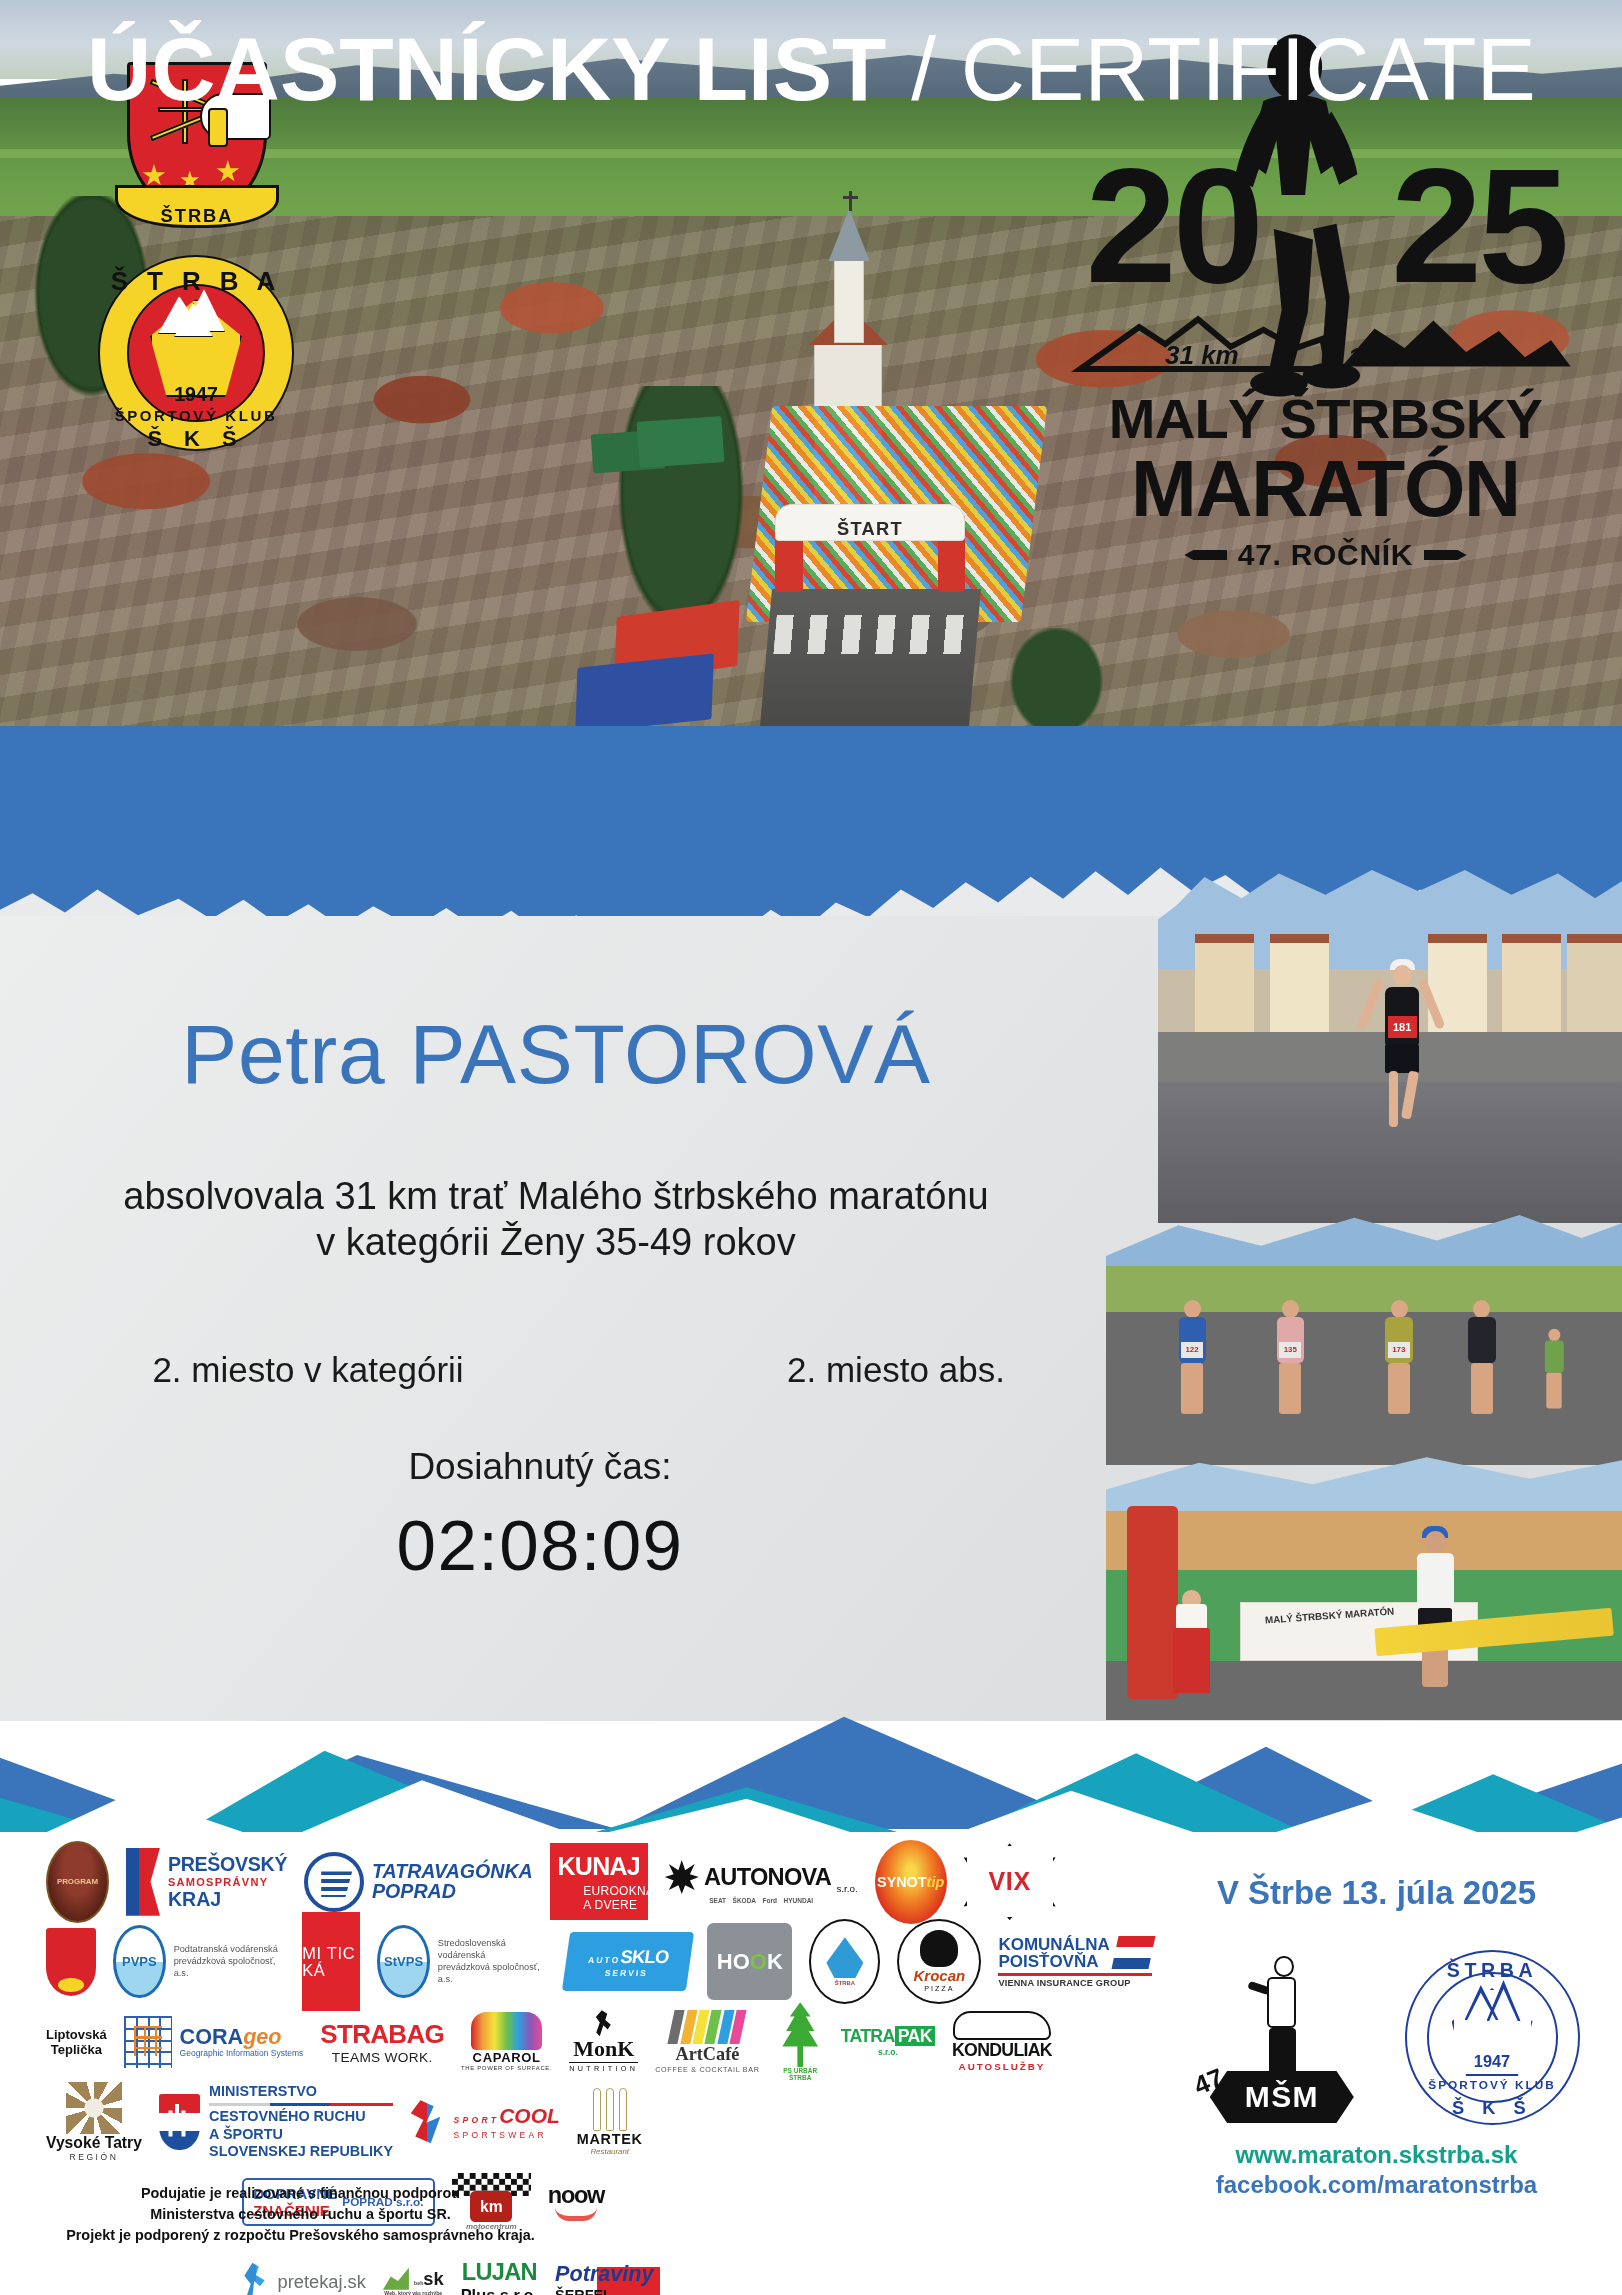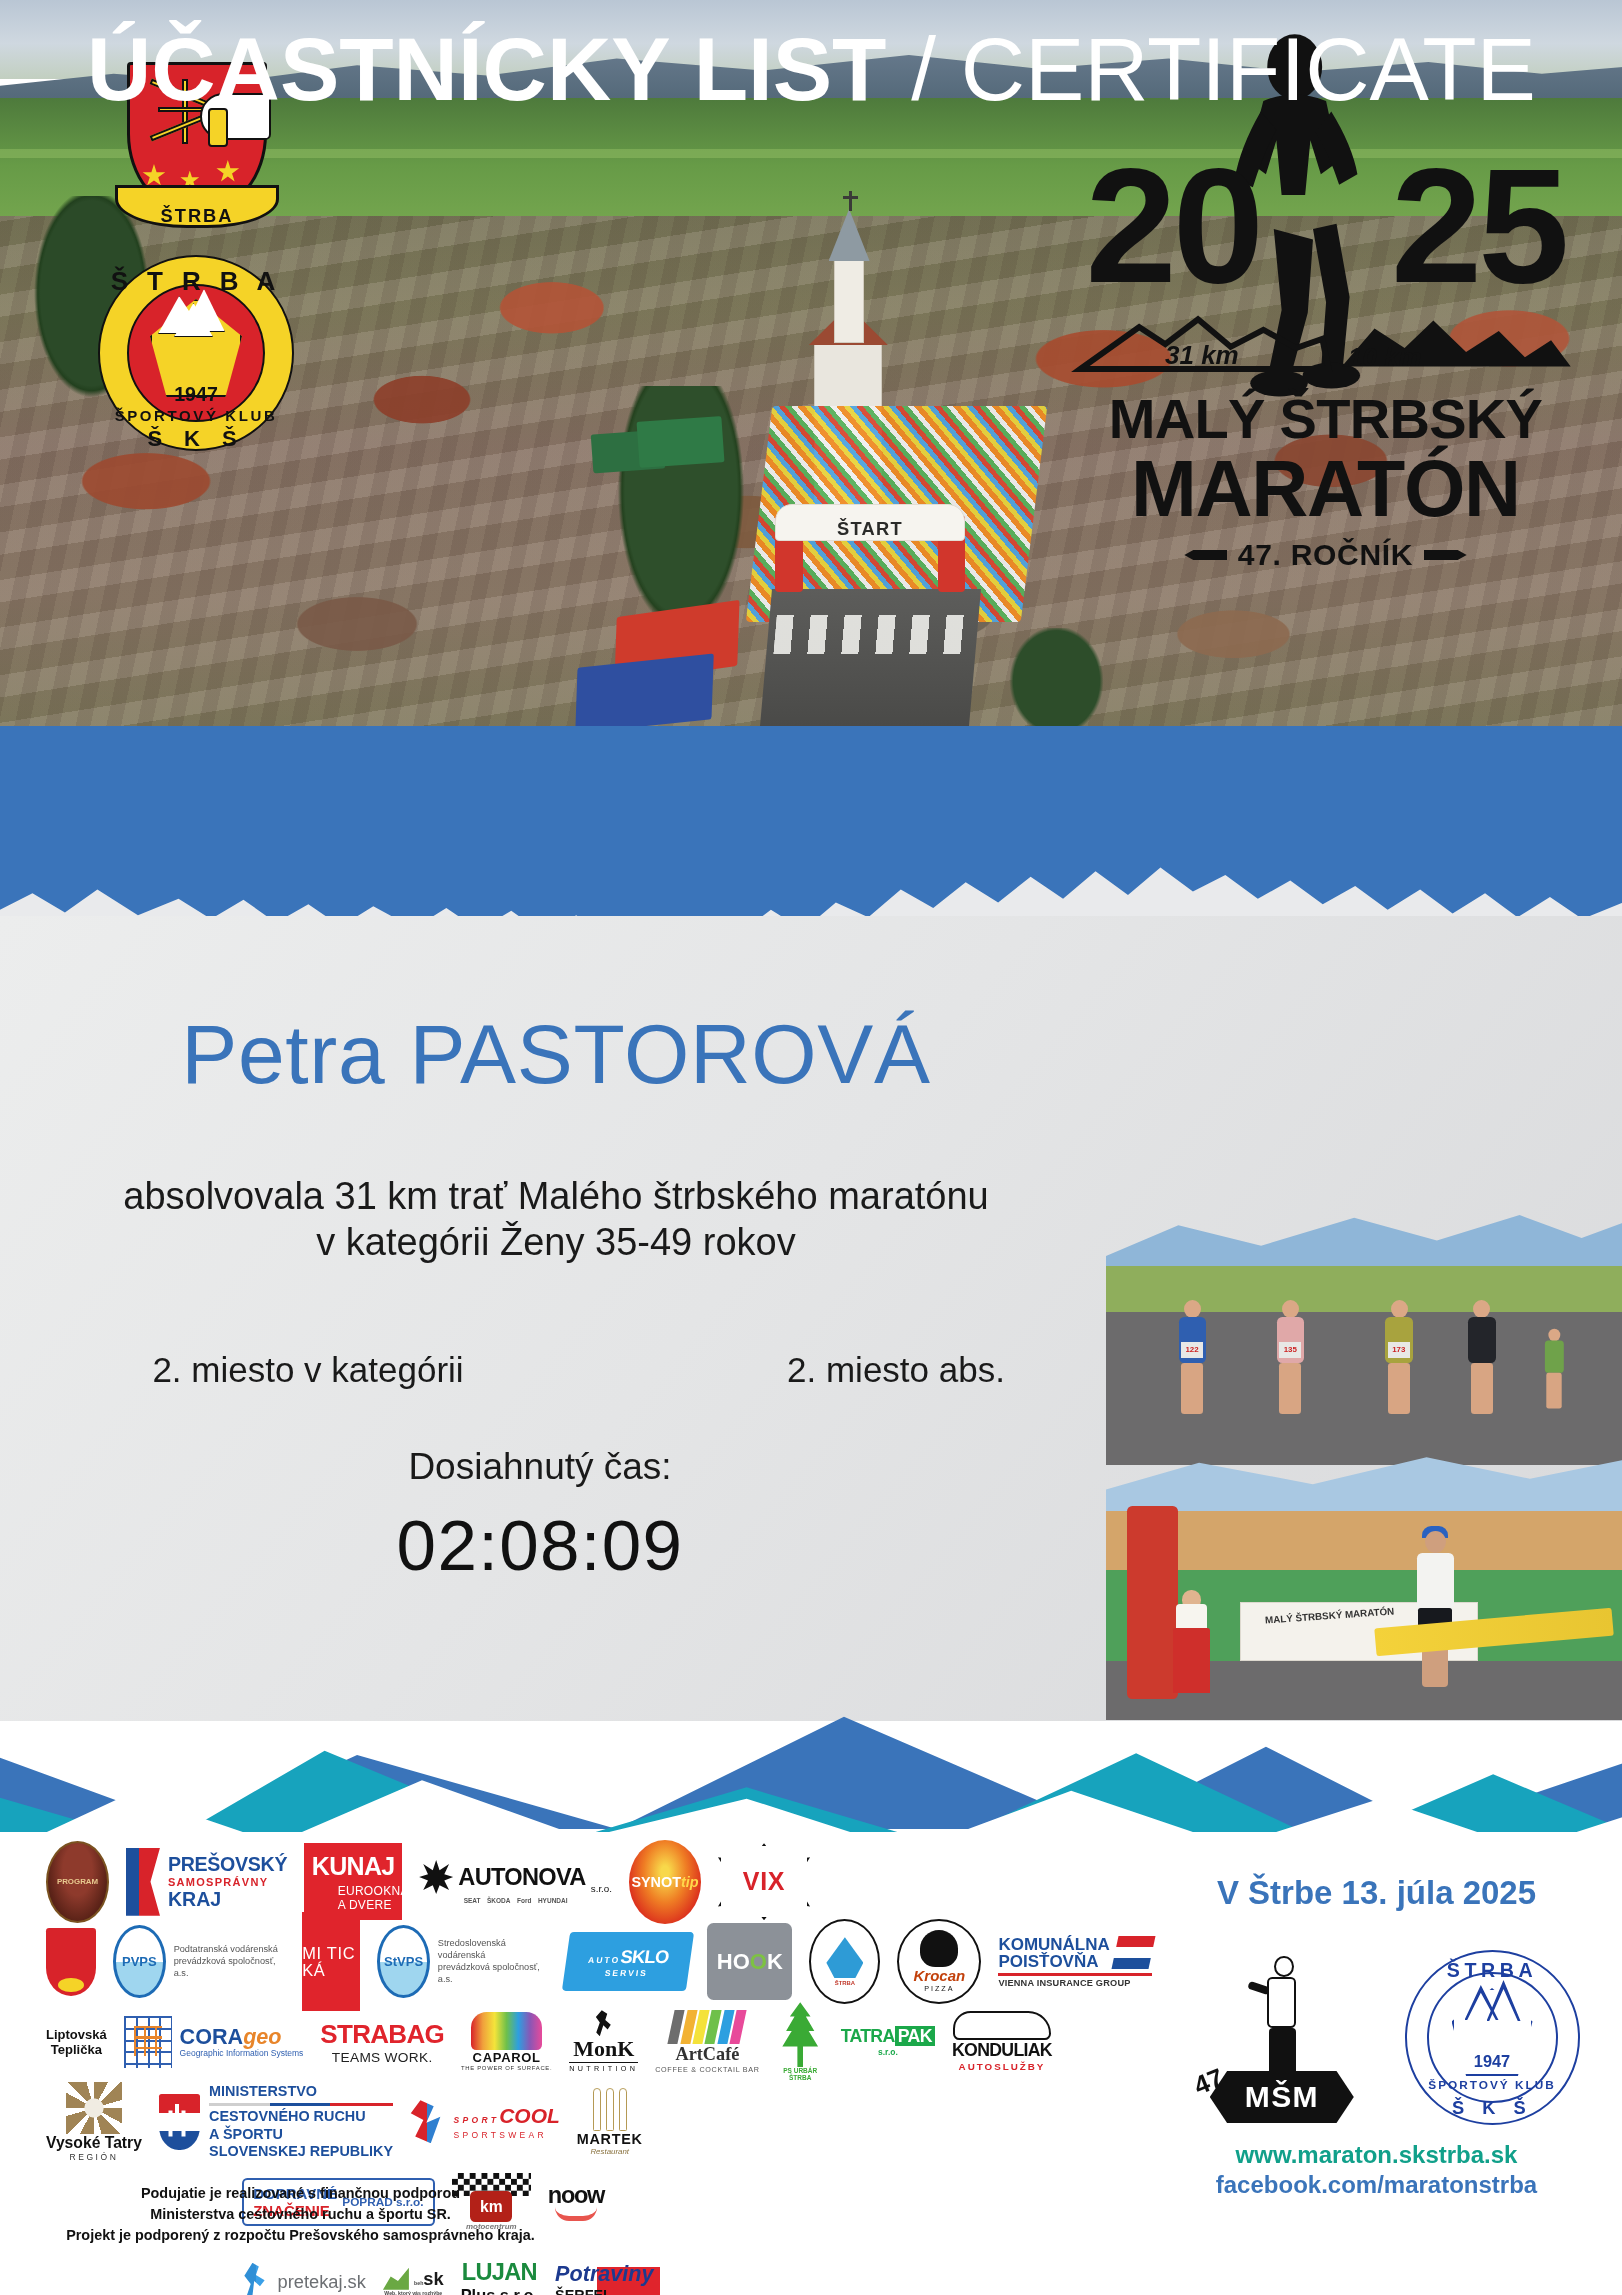--- a/index.html
+++ b/index.html
@@ -695,20 +695,39 @@
 
   <div class="cert-name">Petra PASTOROVÁ</div>
   <div class="cert-line1">absolvovala 31 km trať Malého štrbského maratónu</div>
   <div class="cert-line2">v kategórii Ženy 35-49 rokov</div>
   <div class="place-cat">2. miesto v kategórii</div>
   <div class="place-abs">2. miesto abs.</div>
   <div class="time-label">Dosiahnutý čas:</div>
   <div class="time-value">02:08:09</div>
 
   <div class="collage">
+    <div class="ph ph1">
+      <div class="house h1"></div>
+        <div class="house h2"></div>
+        <div class="house h3"></div>
+      <div class="house h4"></div>
+        <div class="house h5"></div>
+      <div class="roadstrip"></div>
+      <div class="runnerW">
+        <div class="armL"></div>
+          <div class="armR"></div>
+        <div class="cap"></div>
+          <div class="head"></div>
+        <div class="torso"></div>
+        <div class="bib">181</div>
+        <div class="shorts"></div>
+          <div class="legL"></div>
+          <div class="legR"></div>
+      </div>
+    </div>
 
     <div class="ph ph2">
       <div class="run r1">
           <div class="h"></div>
           <div class="t"></div>
           <div class="bb">122</div>
           <div class="lg"></div>
         </div>
       <div class="run r2">
           <div class="h"></div>
@@ -769,20 +788,29 @@
               <span>PROGRAM</span>
             </div>
         </div>
         <div class="lgx">
           <div class="presov">
             <div class="mark"></div>
             <div>
               <div class="t1">PREŠOVSKÝ</div>
               <div class="t2">SAMOSPRÁVNY</div>
               <div class="t3">KRAJ</div>
+            </div>
+          </div>
+        </div>
+        <div class="lgx">
+          <div class="tatrav">
+            <div class="ring"></div>
+            <div>
+              <div class="t">TATRAVAGÓNKA</div>
+              <div class="t">POPRAD</div>
             </div>
           </div>
         </div>
         <div class="lgx">
           <div class="kunaj">
             <div class="a">KUNAJ</div>
             <div class="b">EUROOKNÁ A DVERE</div>
           </div>
         </div>
         <div class="lgx">

